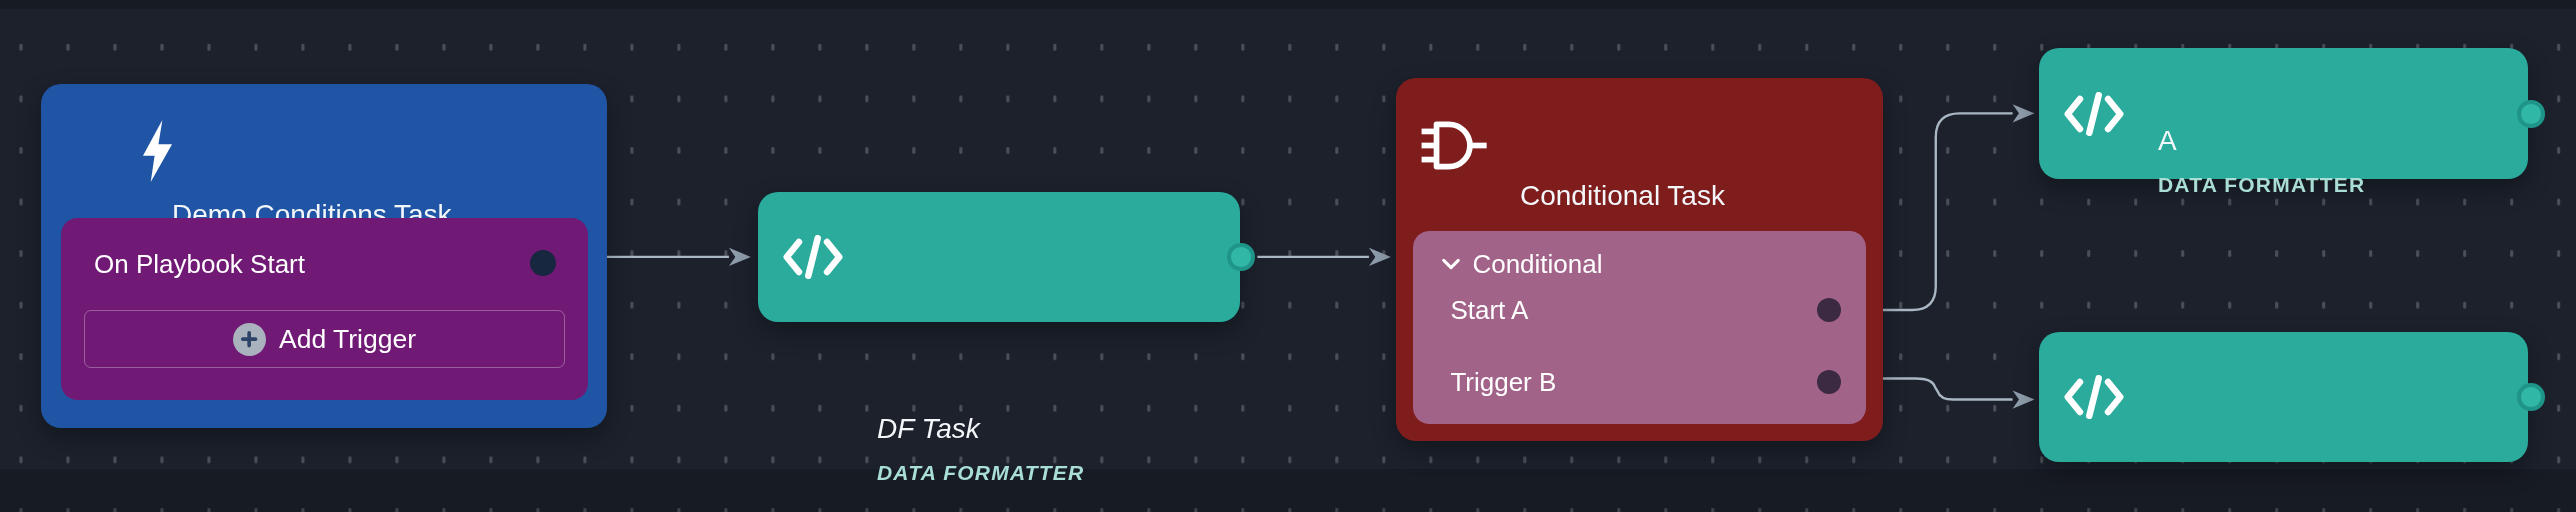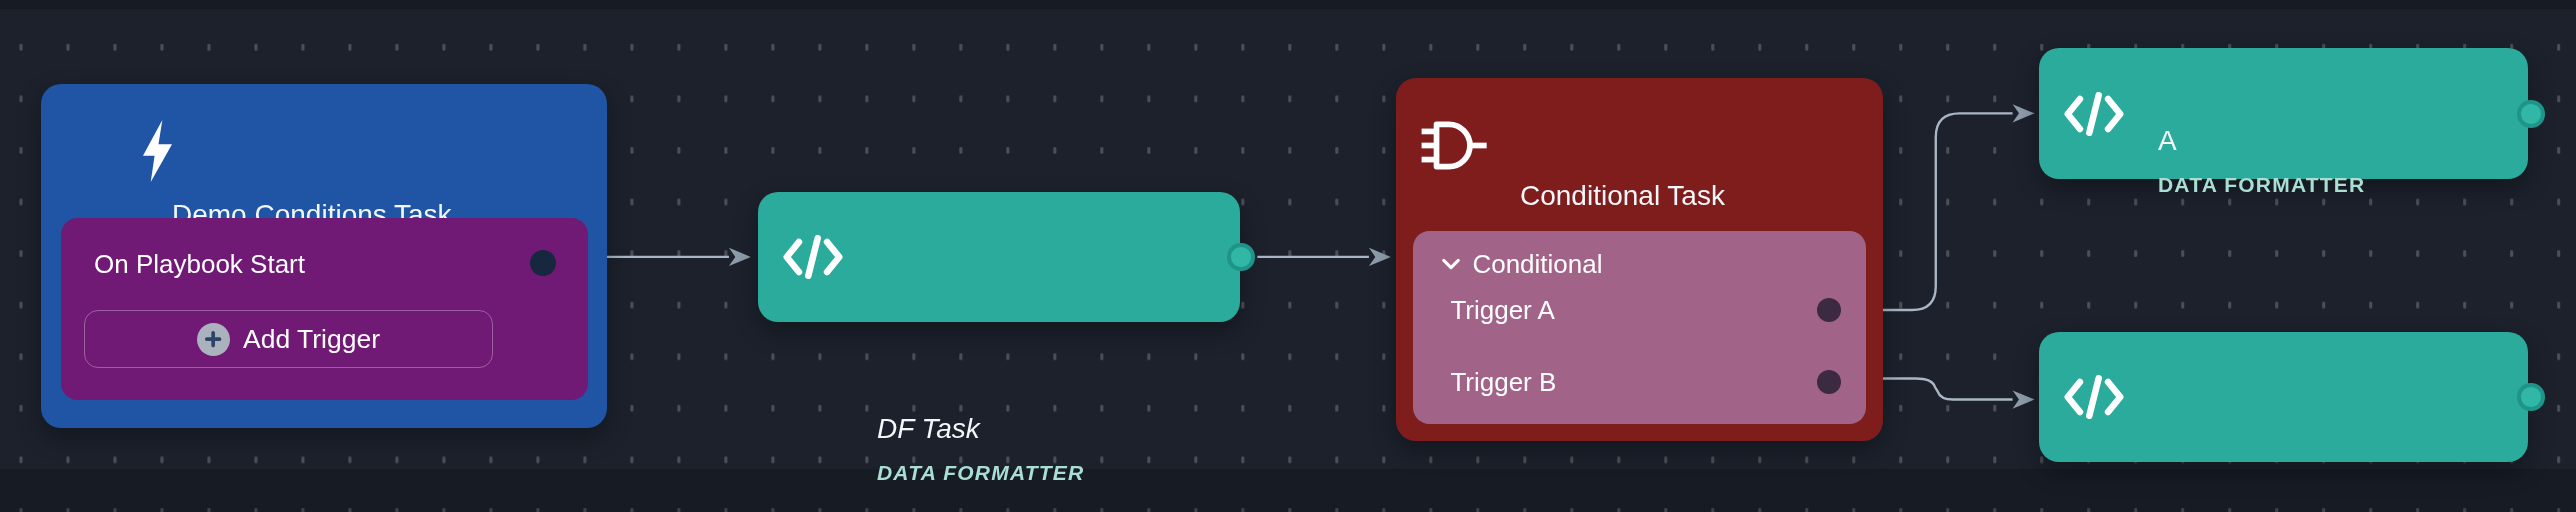--- a/index.html
+++ b/index.html
@@ -34,22 +34,22 @@
     position: absolute; left: 20px; top: 134px; width: 527px; height: 182px;
     background: #701a75; border-radius: 16.5px;
   }
   #trigger-row { position: absolute; left: 0; top: 20px; width: 527px; height: 51px; }
   #trigger-row .row-label { position: absolute; left: 33px; top: 50%; transform: translateY(-50%); color: #ffffff; font-size: 26px; white-space: nowrap; }
   #trigger-out-dot {
     position: absolute; left: 469px; top: 12px; width: 26px; height: 26px;
     border-radius: 50%; background: #16273f;
   }
   #add-trigger-btn {
-    position: absolute; left: 23px; top: 92px; width: 409px; height: 58px;
-    border-radius: 14px; border: 1.8px solid rgba(255,255,255,0.30);
+    position: absolute; left: 23px; top: 92px; width: 481px; height: 58px;
+    border-radius: 7px; border: 1.8px solid rgba(255,255,255,0.30);
     background: transparent; display: flex; align-items: center; justify-content: center;
     gap: 13px; cursor: pointer; color: #ffffff; font-size: 26.5px;
   }
   .plus-circle {
     width: 33px; height: 33px; border-radius: 50%; background: #a9b2bd;
     display: flex; align-items: center; justify-content: center; flex: 0 0 auto;
   }
 
   
   .teal { background: #2aab9b; }
@@ -176,21 +176,21 @@
       <div class="node-sub">CONDITIONAL</div>
     </div>
     <div id="cond-panel">
       <div class="cond-row" id="row-conditions">
         <svg class="chevron" width="20" height="13" viewBox="0 0 22 14">
           <polyline points="3,3 11,11 19,3" stroke="#ffffff" stroke-width="3.4" fill="none" stroke-linecap="round" stroke-linejoin="round"></polyline>
         </svg>
         <span class="row-label">Conditional</span>
       </div>
       <div class="cond-row branch-row" id="row-branch-a">
-        <span class="row-label">Trigger A</span>
+        <span class="row-label">Start A</span>
         <span class="branch-dot"></span>
       </div>
       <div class="cond-row branch-row" id="row-branch-b">
         <span class="row-label">Trigger B</span>
         <span class="branch-dot"></span>
       </div>
     </div>
   </div>
 
   <div class="node teal" id="node-a">

